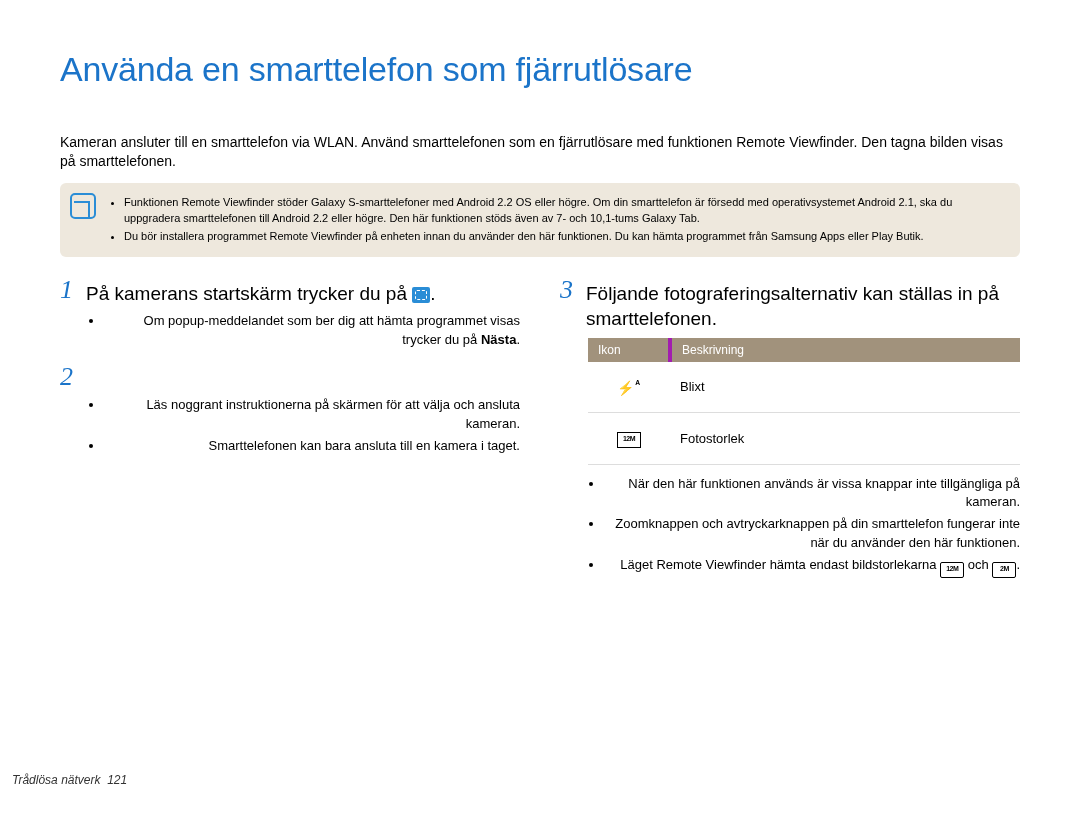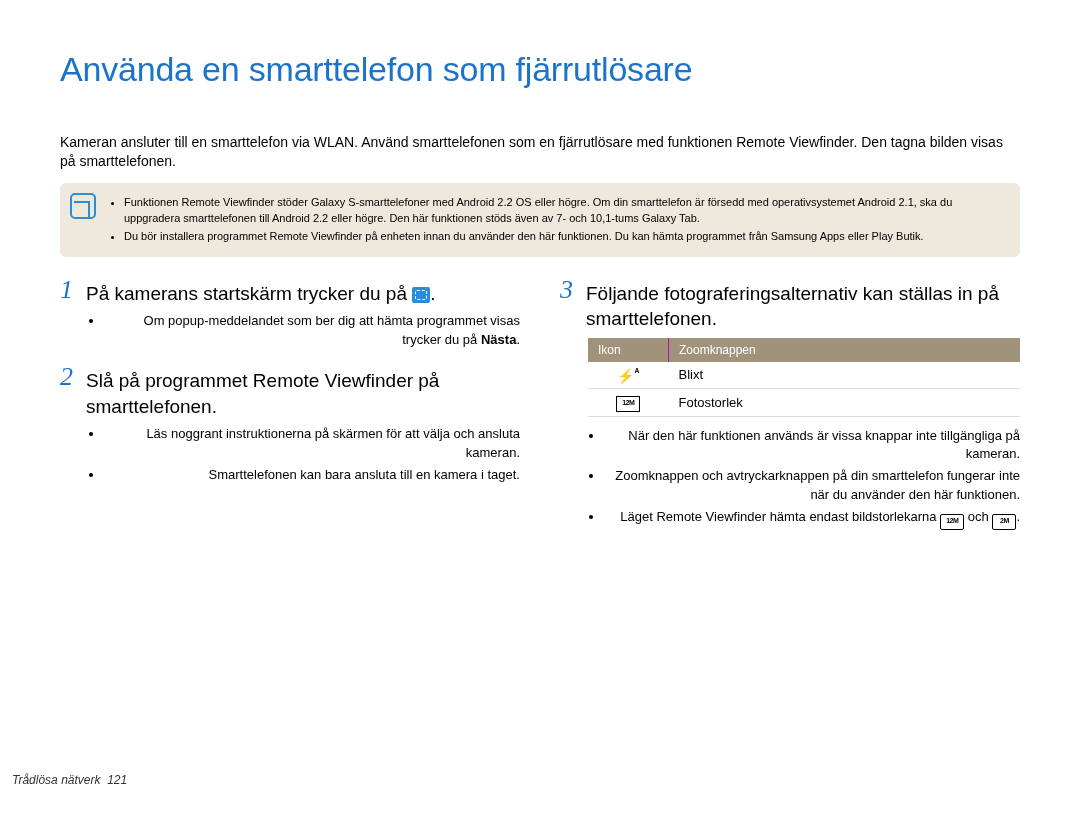--- a/index.html
+++ b/index.html
@@ -122,23 +122,23 @@
     font-size: 13px;
   }
   table.opt th {
     background: #a1927c;
     color: #fff;
     font-weight: normal;
     text-align: left;
     padding: 5px 10px;
     font-size: 12px;
   }
-  table.opt th:first-child{ width:60px; border-right:1px solid #a21caf;}
+  table.opt th:first-child{ width:60px; border-right:4px solid #a21caf;}
   table.opt td {
-    padding: 4px 10px;
+    padding: 16px 10px;
     border-bottom: 1px solid #ddd;
   }
   table.opt td:first-child { text-align:center; }
   .ic {
     display:inline-block; font-weight:bold; font-size:14px; font-family:Arial;
   }
   .ic.flash::before{ content:"⚡"; font-size:14px;}
   .ic.flash::after{ content:"ᴬ"; font-size:10px; vertical-align:super;}
   .ic.timer {
     width:18px;height:18px; position:relative;
@@ -192,41 +192,40 @@
       <div class="sub">
         <ul>
           <li>
             <span>Om popup-meddelandet som ber dig att hämta programmet visas trycker du på </span><strong>Nästa</strong><span>.</span>
           </li>
         </ul>
       </div>
 
       <div class="step">
         <div class="stepnum">2</div>
-        <div class="steptxt">Slå på programmet Remote Viewfinder på smarttelefonen.</div>
       </div>
       <div class="sub">
         <ul>
           <li>Läs noggrant instruktionerna på skärmen för att välja och ansluta kameran.</li>
           <li>Smarttelefonen kan bara ansluta till en kamera i taget.</li>
         </ul>
       </div>
     </div>
 
     <div class="col">
       <div class="step">
         <div class="stepnum">3</div>
         <div class="steptxt">Följande fotograferingsalternativ kan ställas in på smarttelefonen.</div>
       </div>
 
       <table class="opt">
         <tbody>
             <tr>
           <th>Ikon</th>
-          <th>Zoomknappen</th>
+          <th>Beskrivning</th>
         </tr>
         <tr>
           <td><span class="ic flash"></span></td>
           <td>Blixt</td>
         </tr>
         <tr>
           <td><span class="ic photosize"></span></td>
           <td>Fotostorlek</td>
         </tr>
       </tbody>

